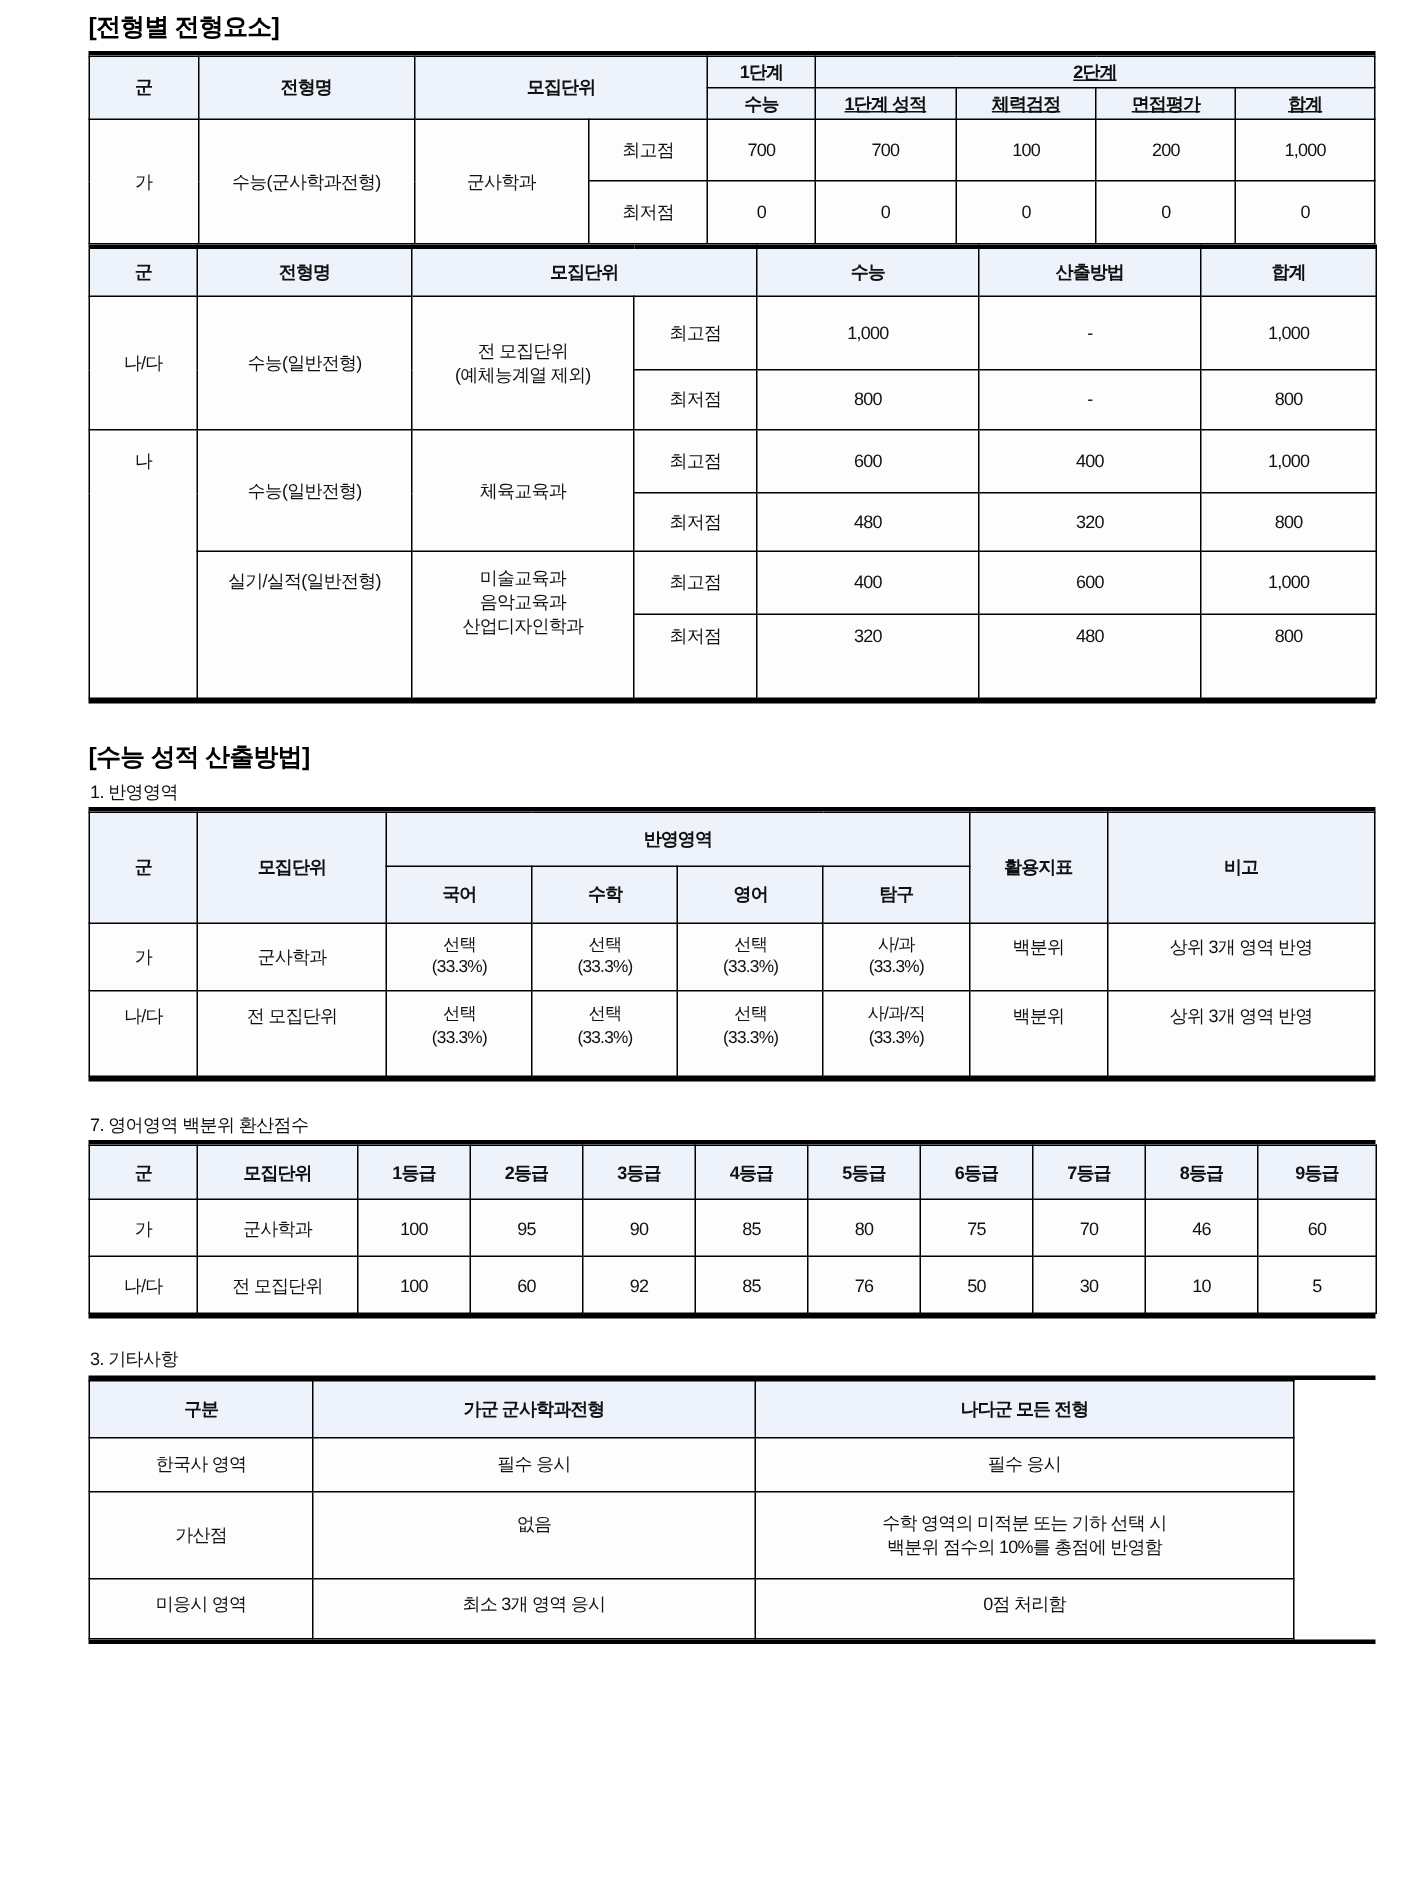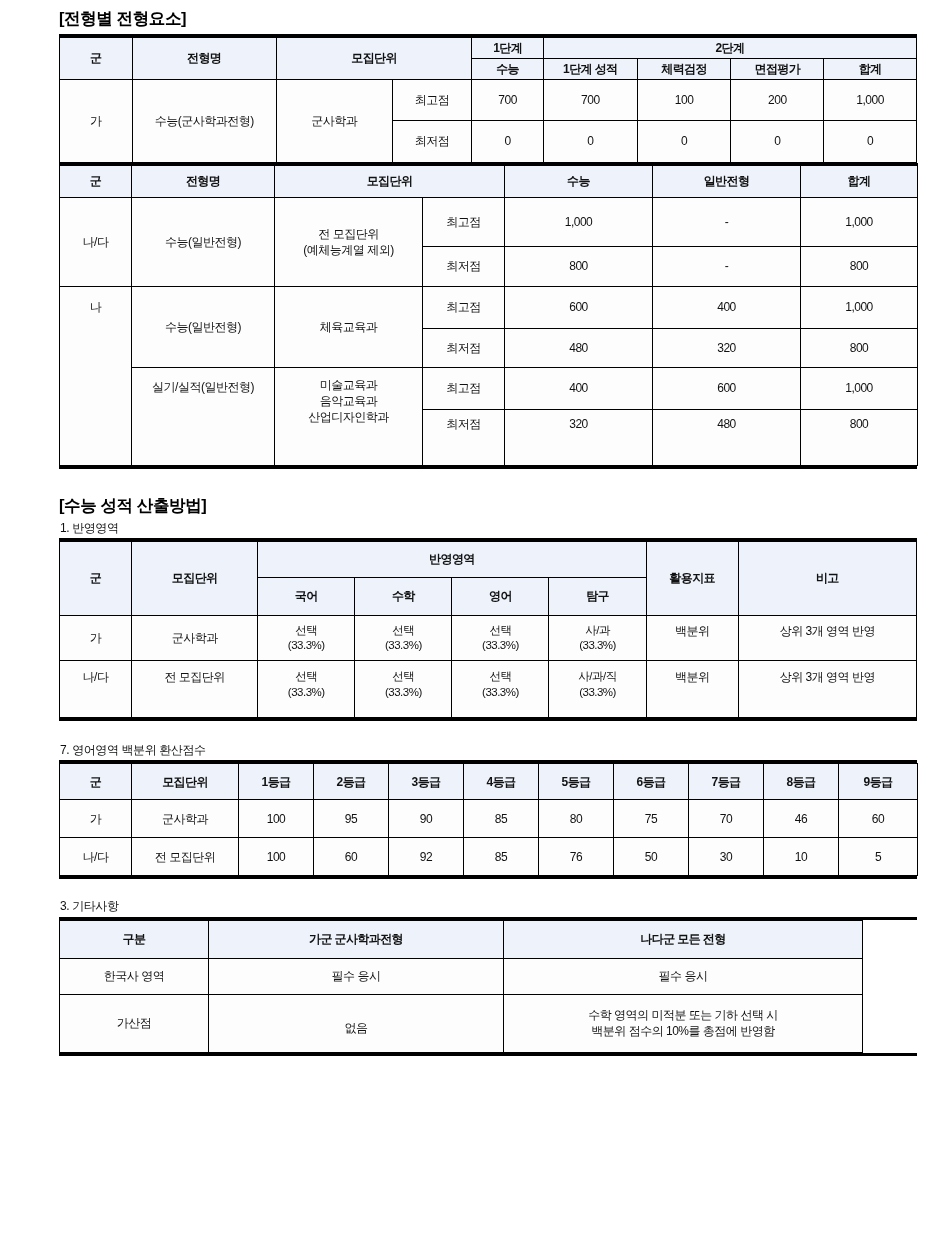--- a/index.html
+++ b/index.html
@@ -55,21 +55,21 @@
     font-weight: normal;
     padding: 2px 2px;
     line-height: 1.35;
     color: #111;
   }
   table.t th {
     background: #edf2fb;
     font-weight: bold;
     letter-spacing: -0.6px;
   }
-  th.shade2 { background: #dfe4f3; }
+  th.shade2 { background: #dfe4f3; text-decoration: underline; }
 
   
   .frame {
     border-top: 3px solid #000;
     border-bottom: 3px solid #000;
   }
   .frame > table.t { border-top: none; border-bottom: none; }
   .ml { line-height: 1.45; }
   .small { font-size: 11.5px; }
 
@@ -150,21 +150,21 @@
         <col style="width:148px">
           <col style="width:148px">
           <col style="width:117px">
       </colgroup>
       <thead>
         <tr style="height:33px">
           <th>군</th>
           <th>전형명</th>
           <th colspan="2">모집단위</th>
           <th>수능</th>
-          <th>일반전형</th>
+          <th>산출방법</th>
           <th>합계</th>
         </tr>
       </thead>
       <tbody>
 
         <tr style="height:49px">
           <td rowspan="2">나/다</td>
           <td rowspan="2">수능(일반전형)</td>
           <td rowspan="2" class="ml" style="white-space:pre-line">전 모집단위
 (예체능계열 제외)</td>
@@ -366,21 +366,26 @@
         </tr>
       </thead>
       <tbody>
         <tr style="height:36px">
           <td>한국사 영역</td>
           <td>필수 응시</td>
           <td>필수 응시</td>
         </tr>
         <tr style="height:58px">
           <td>가산점</td>
-          <td style="vertical-align:top;padding-top:25px">없음</td>
+          <td style="vertical-align:top;padding-top:13px">없음</td>
           <td class="ml" style="white-space:pre-line">수학 영역의 미적분 또는 기하 선택 시
 백분위 점수의 10%를 총점에 반영함</td>
         </tr>
+        <tr style="height:40px">
+          <td style="vertical-align:top;padding-top:8px">미응시 영역</td>
+          <td style="vertical-align:top;padding-top:8px">최소 3개 영역 응시</td>
+          <td style="vertical-align:top;padding-top:8px">0점 처리함</td>
+        </tr>
       </tbody>
     </table>
   </div>
 
 </div>
 
 </body></html>

